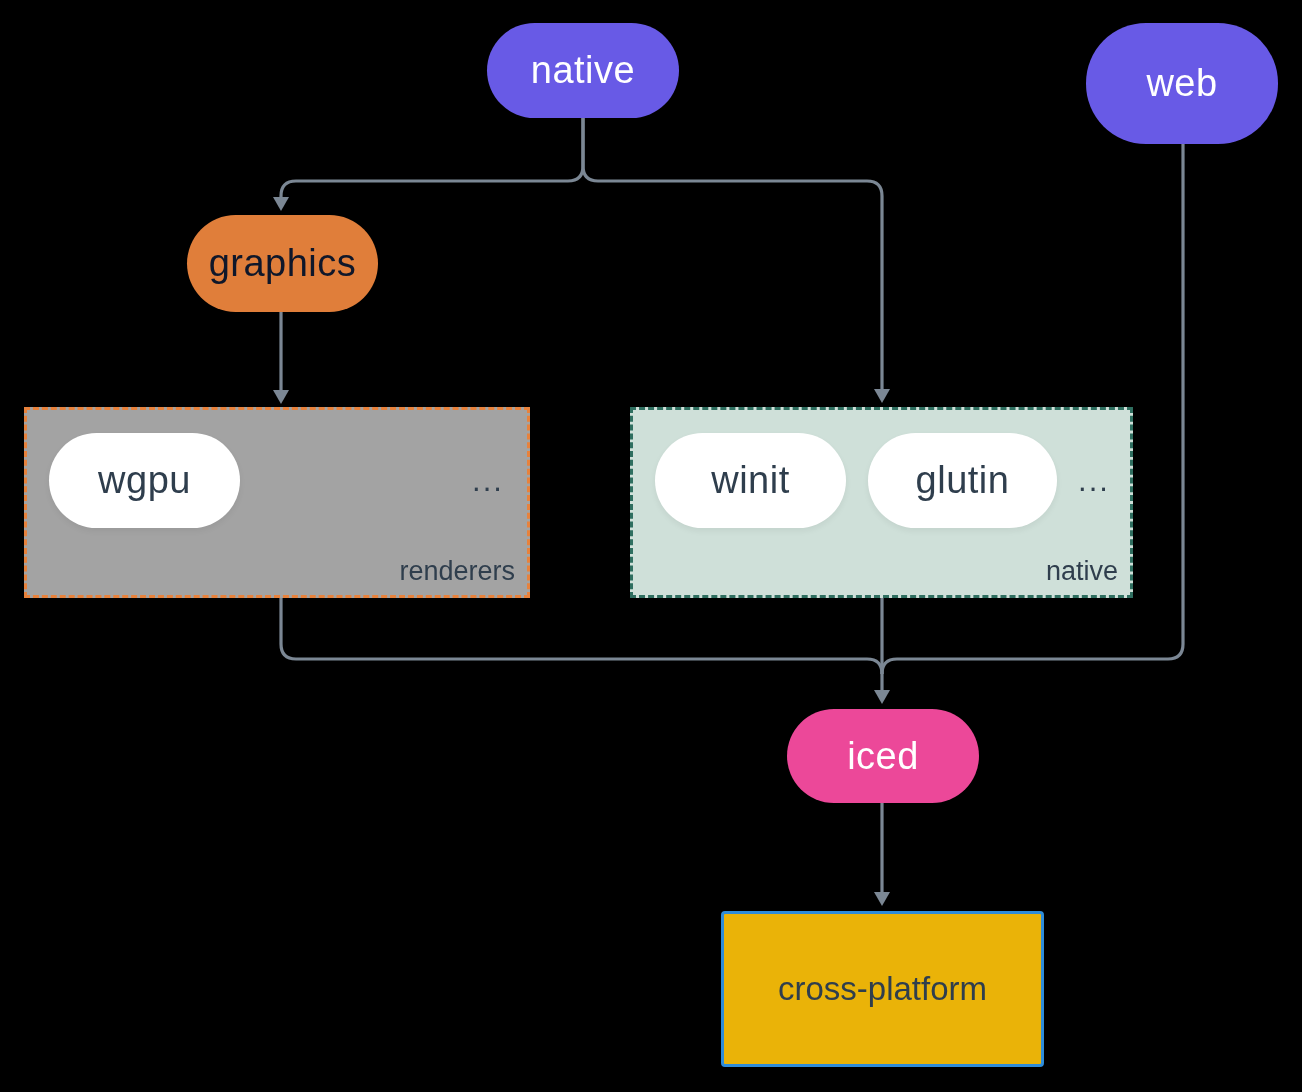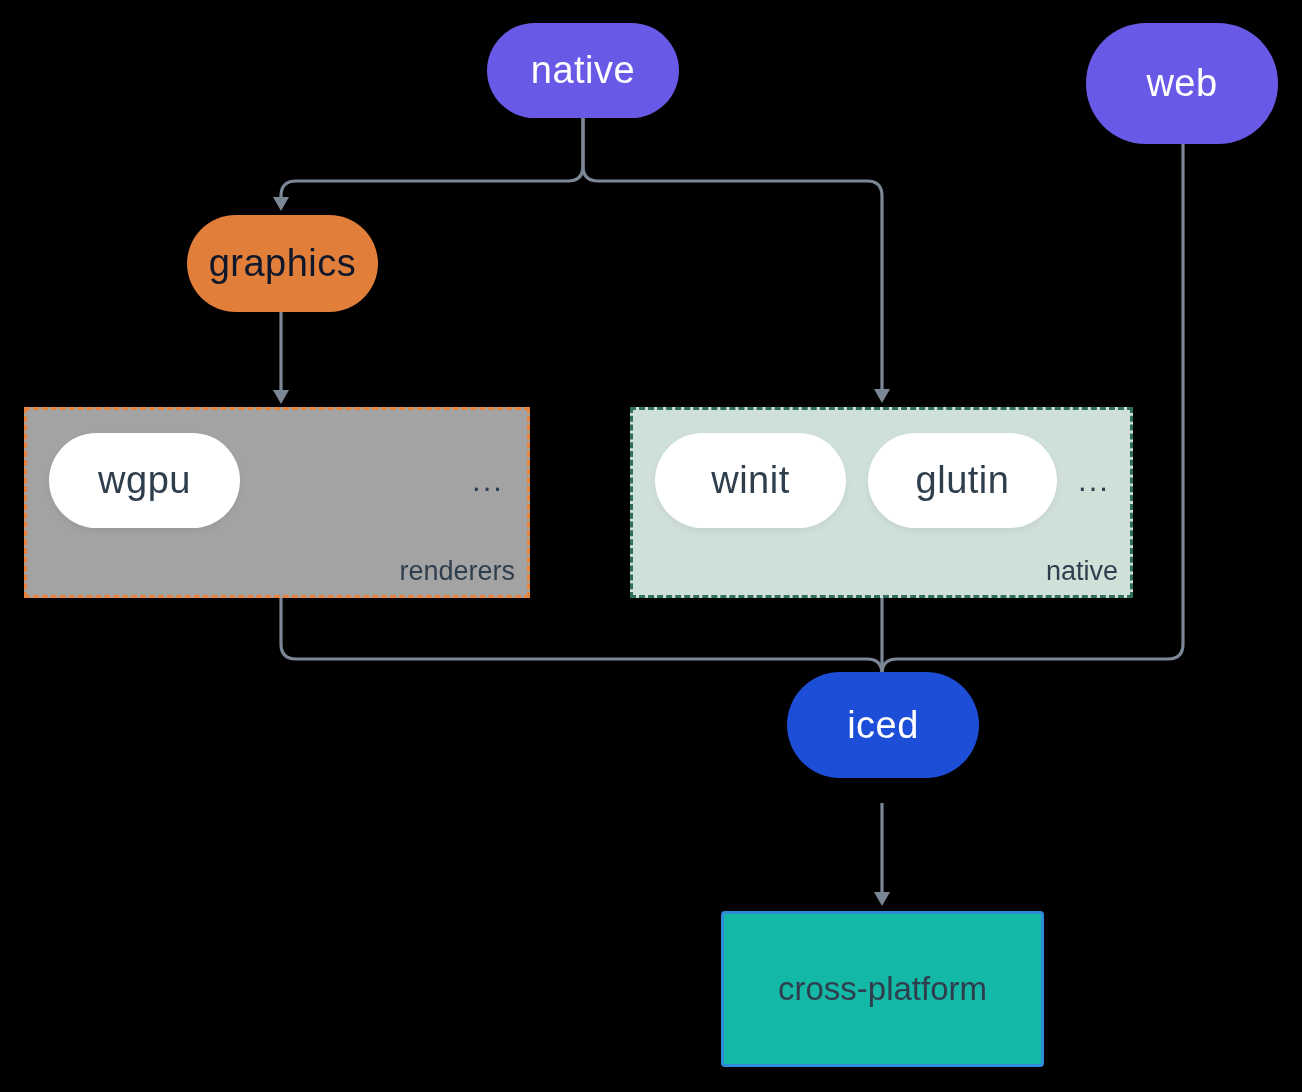--- a/index.html
+++ b/index.html
@@ -27,21 +27,21 @@
     border-radius: 60px;
     display: flex;
     align-items: center;
     justify-content: center;
     font-size: 38px;
     letter-spacing: 0.5px;
   }
   .pill-native  { left: 487px;  top: 23px;  width: 192px; height: 95px; background: #685ae6; color: #ffffff; }
   .pill-web     { left: 1086px; top: 23px;  width: 192px; height: 121px; background: #685ae6; color: #ffffff; }
   .pill-graphics{ left: 187px;  top: 215px; width: 191px; height: 97px; background: #e07e3a; color: #0f172a; }
-  .pill-iced    { left: 787px;  top: 672px; width: 192px; height: 106px; background: #1d4ed8; color: #ffffff; }
+  .pill-iced    { left: 787px;  top: 709px; width: 192px; height: 94px; background: #ec4899; color: #ffffff; }
   .group {
     position: absolute;
     box-sizing: border-box;
     top: 407px;
     height: 191px;
   }
   .group-renderers {
     left: 24px;
     width: 506px;
     background: #a3a3a3;
@@ -75,21 +75,21 @@
     right: 12px;
     bottom: 8px;
     color: #2f3e4d;
     font-size: 27px;
   }
   .app-box {
     position: absolute;
     box-sizing: border-box;
     left: 721px; top: 911px;
     width: 323px; height: 156px;
-    background: #14b8a6;
+    background: #eab308;
     border: 3px solid #2e8cd9;
     border-radius: 4px;
     display: flex;
     flex-direction: row;
     align-items: center;
     justify-content: center;
     color: #2f3e4d;
     font-size: 33px;
     line-height: 48px;
     text-align: center;

